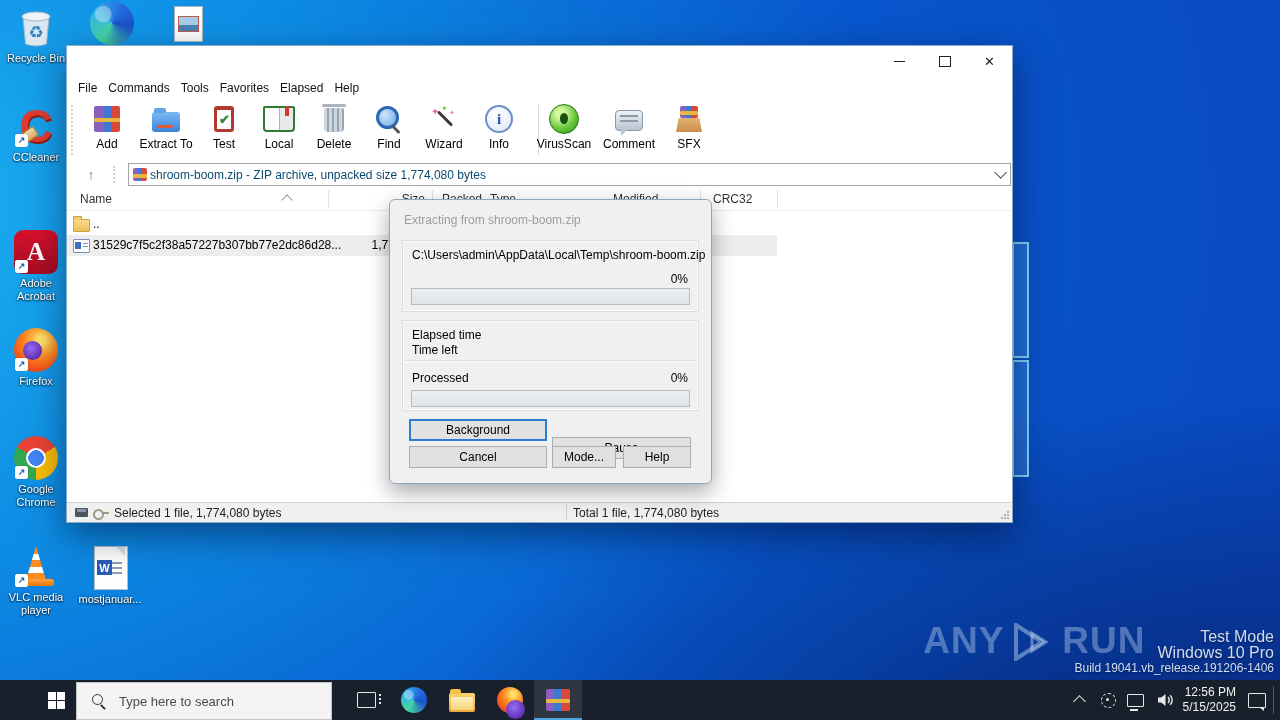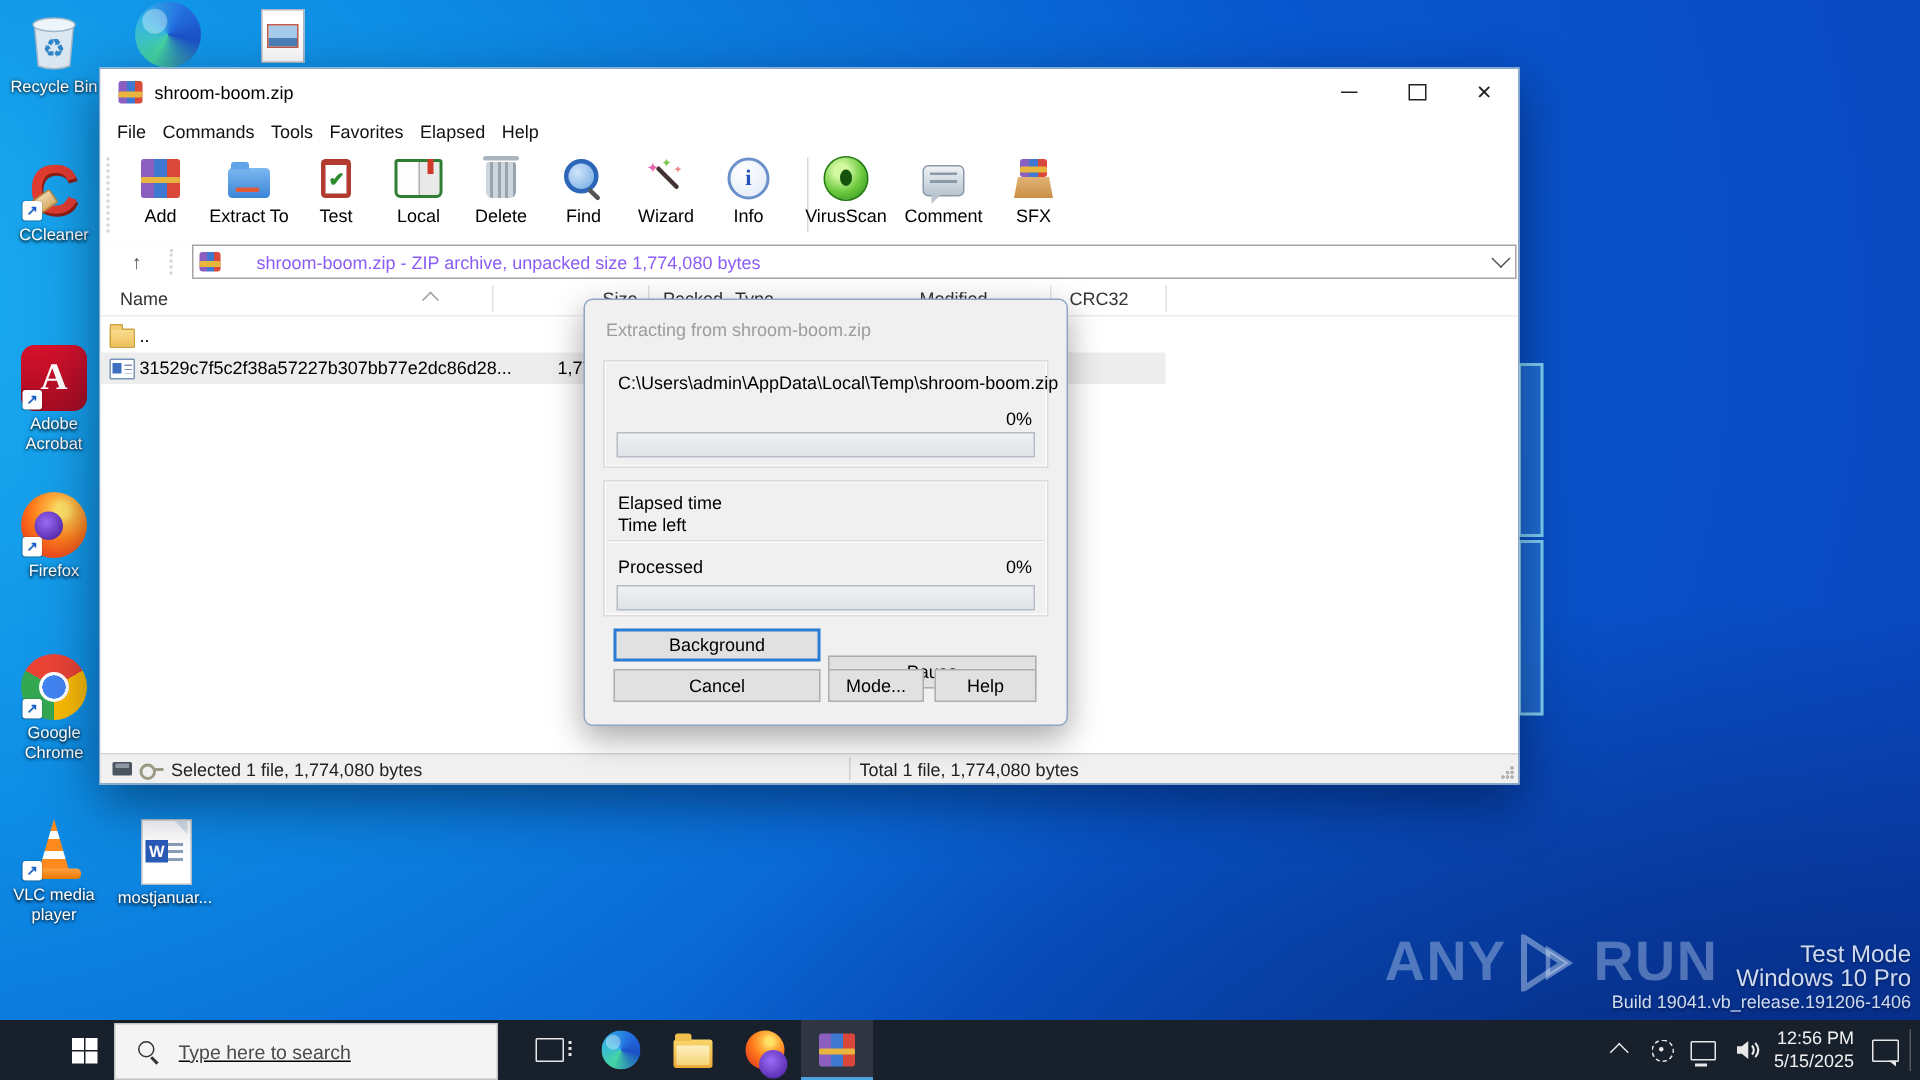--- a/index.html
+++ b/index.html
@@ -118,21 +118,21 @@
     clip-path:polygon(10% 0,90% 0,100% 100%,0 100%);}
   .ti-sfx .bk{position:absolute;left:6px;top:2px;width:18px;height:12px;}
 
   .addrrow{position:absolute;left:0;top:115px;right:0;height:27px;background:#fff;}
   .upbtn{position:absolute;left:12px;top:3px;width:24px;height:21px;display:flex;align-items:center;justify-content:center;
     color:#555;font-size:13px;border-radius:2px;}
   .addrrow .grip{position:absolute;left:46px;top:5px;bottom:5px;border-left:2px dotted #d5d5d5;}
   .combo{position:absolute;left:61px;top:2px;width:881px;height:21px;border:1px solid #a5a5a5;background:#fff;
     display:flex;align-items:center;}
   .combo .cicon{width:14px;height:13px;margin-left:4px;flex:none;}
-  .combo .ctext{margin-left:24px;font-size:12px;color:#8b5cf6;white-space:nowrap;overflow:hidden;flex:1;}
+  .combo .ctext{margin-left:3px;font-size:12px;color:#0c4a6e;white-space:nowrap;overflow:hidden;flex:1;}
   .combo .chev{flex:none;margin-right:7px;width:8px;height:8px;border-right:1.6px solid #555;border-bottom:1.6px solid #555;
     transform:rotate(45deg) translateY(-3px);}
 
   .list{position:absolute;left:0;top:142px;right:0;bottom:19px;background:#fff;font-size:12px;color:#000;}
   .hrow{position:absolute;left:0;top:0;right:0;height:22px;border-bottom:1px solid #ededed;color:#333;}
   .hdiv{position:absolute;top:2px;height:18px;border-left:1px solid #e2e2e2;}
   .hname{position:absolute;left:13px;top:4px;}
   .hsort{position:absolute;left:216px;top:8px;width:7px;height:7px;border-left:1.4px solid #9a9a9a;border-top:1.4px solid #9a9a9a;transform:rotate(45deg);}
   .hsize{position:absolute;left:300px;top:4px;width:58px;text-align:right;}
   .hpacked{position:absolute;left:375px;top:4px;}
@@ -201,21 +201,21 @@
   .wm-col{font-size:16px;line-height:16px;text-shadow:0 1px 2px rgba(0,0,30,.5);margin-left:4px;}
   .wm-build{font-size:12px;line-height:15px;text-shadow:0 1px 2px rgba(0,0,30,.5);}
 
   
   .taskbar{position:absolute;left:0;bottom:0;width:1280px;height:40px;background:#18202c;z-index:50;}
   .startbtn{position:absolute;left:36px;top:0;width:40px;height:40px;display:flex;align-items:center;justify-content:center;}
   .winlogo{position:relative;width:17px;height:17px;}
   .winlogo::before{content:"";position:absolute;left:0;top:0;width:8px;height:8px;background:#fff;
     box-shadow:9px 0 0 #fff,0 9px 0 #fff,9px 9px 0 #fff;}
   .searchbox{position:absolute;left:76px;top:2px;width:254px;height:36px;background:#f4f4f4;border:1px solid #c4c4c4;
-    display:flex;align-items:center;text-decoration:underline;}
+    display:flex;align-items:center;}
   .mag{position:relative;width:16px;height:16px;margin-left:14px;flex:none;}
   .mag::before{content:"";position:absolute;left:1px;top:1px;width:9px;height:9px;border:1.8px solid #333;border-radius:50%;}
   .mag::after{content:"";position:absolute;right:1px;bottom:1px;width:6px;height:1.8px;background:#333;transform:rotate(45deg);}
   .searchbox input{border:none;outline:none;background:#0000;font-size:13px;margin-left:10px;width:190px;
     font-family:"Liberation Sans",sans-serif;color:#222;}
   .searchbox input::placeholder{color:#4a4a4a;opacity:1;}
   .tvbtn{position:absolute;left:342px;top:0;width:48px;height:40px;display:flex;align-items:center;justify-content:center;}
   .tvico{position:relative;width:17px;height:14px;border:1.6px solid #e8e8e8;border-radius:1px;}
   .tvico::after{content:"";position:absolute;right:-6px;top:1px;width:2px;height:10px;
     background:repeating-linear-gradient(#e8e8e8 0 2px,#0000 2px 4px);}
@@ -313,24 +313,20 @@
     <div class="ic ic-doc">
       <div class="page"></div>
         <div class="fold"></div>
         <div class="wbox">W</div>
         <div class="lines"></div>
     </div>
     <div class="lbl">mostjanuar...</div>
   </div>
 
   <div class="winrar">
-    <div class="titlebar">
-      <div class="wicon books"></div>
-      <div class="ttext">shroom-boom.zip</div>
-    </div>
     <div class="caption-btns">
       <div class="cbtn">
           <div class="minl"></div>
         </div>
       <div class="cbtn">
           <div class="maxr"></div>
         </div>
       <div class="cbtn">✕</div>
     </div>
 

